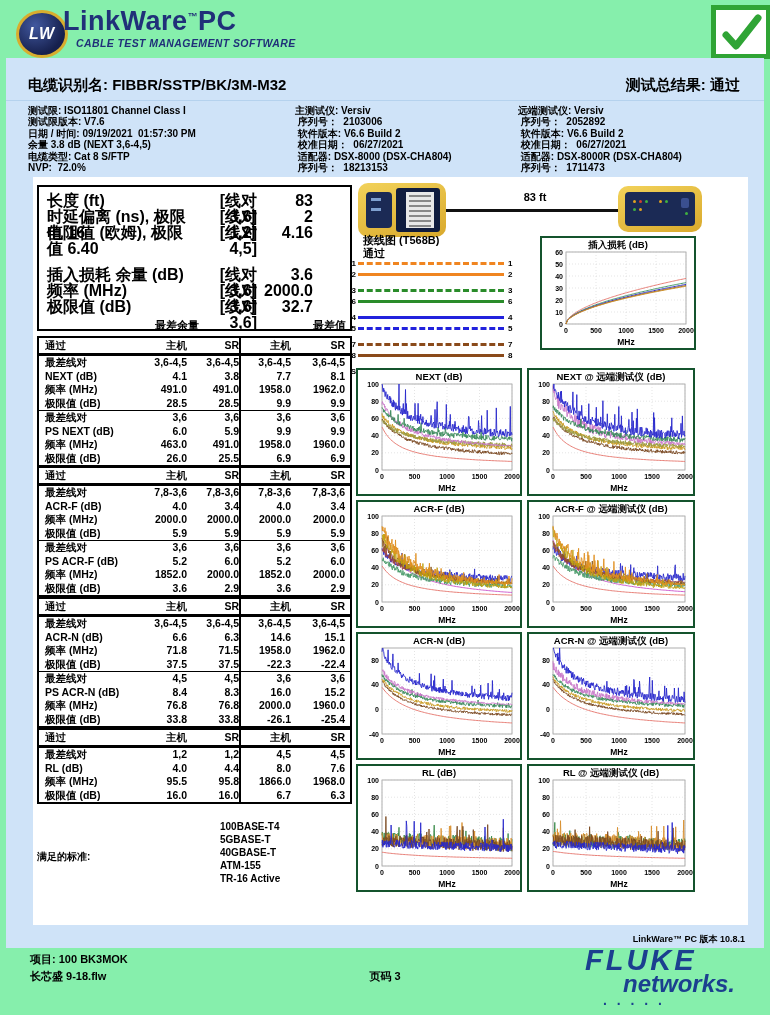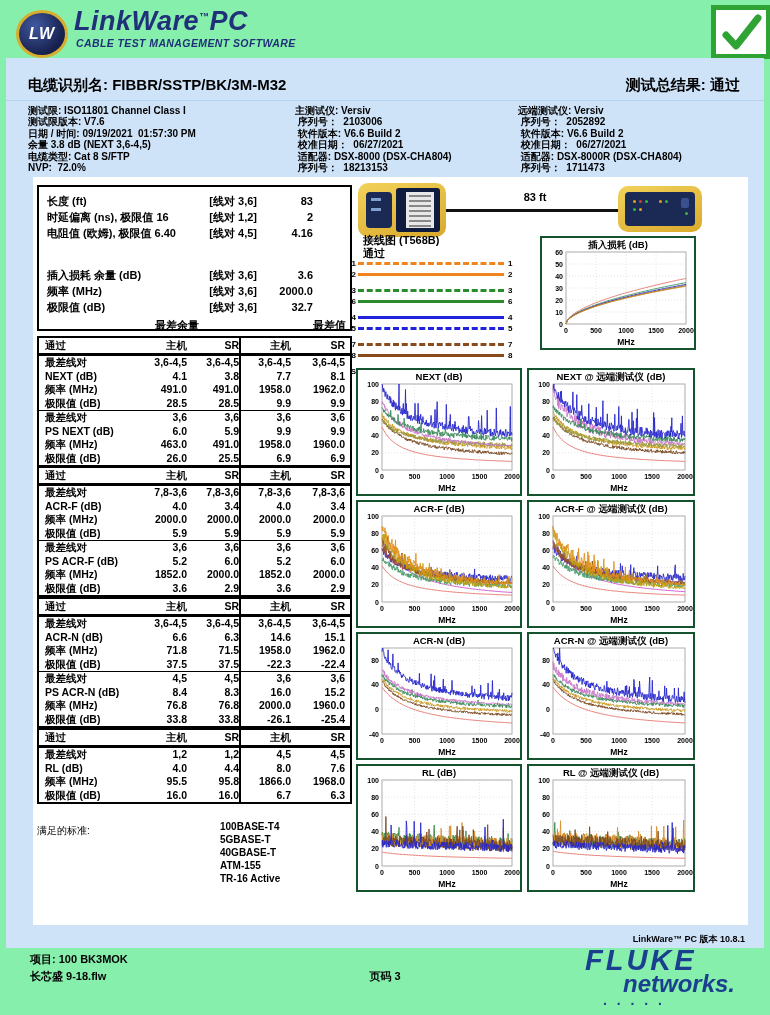--- a/index.html
+++ b/index.html
@@ -5,39 +5,39 @@
   html,body{margin:0;padding:0;background:#fff;}
   .page{position:relative;width:770px;height:1015px;background:#86efac;overflow:hidden;
         font-family:"Liberation Sans","DejaVu Sans",sans-serif;color:#000;}
   .abs{position:absolute;}
 
   
   .logo-badge{left:16px;top:10px;width:46px;height:42px;border-radius:50%;
     background:radial-gradient(circle at 35% 30%,#41589f,#16204d 70%);
     border:3px solid #d8ad2e;display:flex;align-items:center;justify-content:center;}
   .logo-badge span{color:#fff;font-weight:bold;font-style:italic;font-size:16px;letter-spacing:1px;}
-  .logo-title{left:74px;top:6px;font-style:italic;font-weight:bold;font-size:27px;color:#203079;letter-spacing:.5px;}
+  .logo-title{left:63px;top:6px;font-weight:bold;font-size:27px;color:#203079;letter-spacing:.5px;}
   .logo-title .tm{font-size:10px;vertical-align:super;}
   .logo-sub{left:76px;top:37px;font-style:italic;font-weight:bold;font-size:10.5px;color:#203079;letter-spacing:.4px;}
   .passbox{left:711px;top:5px;width:50px;height:44px;background:#fff;border:5px solid #2fa435;}
 
   
   .bluebg{left:6px;top:58px;width:758px;height:890px;background:#cfe3f8;}
   .cable-row{left:28px;top:76px;width:712px;font-size:15px;font-weight:bold;}
   .cable-row .right{position:absolute;right:0;top:0;}
   .panel-divider{left:6px;top:100px;width:758px;height:1px;background:#b5d2ee;}
   .info-col{top:105px;font-size:10px;font-weight:bold;line-height:11.4px;white-space:pre;}
   .info-col-0{left:28px;} .info-col-1{left:295px;} .info-col-2{left:518px;}
 
   
   .content{left:33px;top:177px;width:715px;height:748px;background:#fff;}
 
   
   .ltable{left:37px;top:185px;width:315px;height:146px;border:2px solid #000;background:#fff;padding-top:6px;box-sizing:border-box;}
-  .lt-row{display:flex;height:16px;line-height:16px;font-size:11px;font-weight:bold;}
+  .lt-row{display:flex;height:16px;line-height:16px;font-size:16px;font-weight:bold;}
   .lt-label{padding-left:8px;width:150px;}
   .lt-pair{width:60px;text-align:right;}
   .lt-val{width:56px;text-align:right;}
   .lt-spacer{height:26px;}
 
   .worst-row{left:37px;top:318px;width:315px;height:14px;font-size:11px;font-weight:bold;}
   .worst-margin{position:absolute;left:118px;}
   .worst-value{position:absolute;right:6px;}
 
   
@@ -46,21 +46,21 @@
   .r-head{height:15px;line-height:15px;border-bottom:2px solid #000;}
   .r-sect{border-top:1.5px solid #000;}
   .c-label{flex:0 0 100px;padding-left:6px;white-space:nowrap;}
   .c-v1{flex:0 0 42px;text-align:right;}
   .c-v2{flex:0 0 52px;text-align:right;}
   .c-v3{flex:0 0 52px;text-align:right;border-left:2px solid #000;box-sizing:border-box;}
   .c-v4{flex:0 0 54px;text-align:right;padding-right:6px;}
   .c-sp{flex:1;}
 
   
-  .std-label{left:37px;top:824px;font-size:10px;font-weight:normal;}
+  .std-label{left:37px;top:850px;font-size:10px;font-weight:bold;}
   .std-col{top:820px;font-size:10px;font-weight:bold;line-height:13px;white-space:pre;}
   .std-col-0{left:40px;} .std-col-1{left:132px;} .std-col-2{left:220px;}
 
   
   .main-tester{left:358px;top:183px;width:88px;height:54px;background:linear-gradient(160deg,#f2d25a,#d9a92c);border-radius:10px;}
   .mt-btns{position:absolute;left:8px;top:9px;width:26px;height:36px;background:#1b2a55;border-radius:4px;}
   .mt-btns i{position:absolute;width:10px;height:3px;background:#7fa0d0;left:5px;}
   .mt-screen{position:absolute;left:38px;top:5px;width:44px;height:44px;background:#101c3e;border-radius:3px;}
   .mt-screen b{position:absolute;left:10px;top:4px;width:28px;height:36px;background:#e8e8e8;}
   .mt-screen b i{display:block;height:2px;background:#888;margin:3px 3px 0 3px;}

